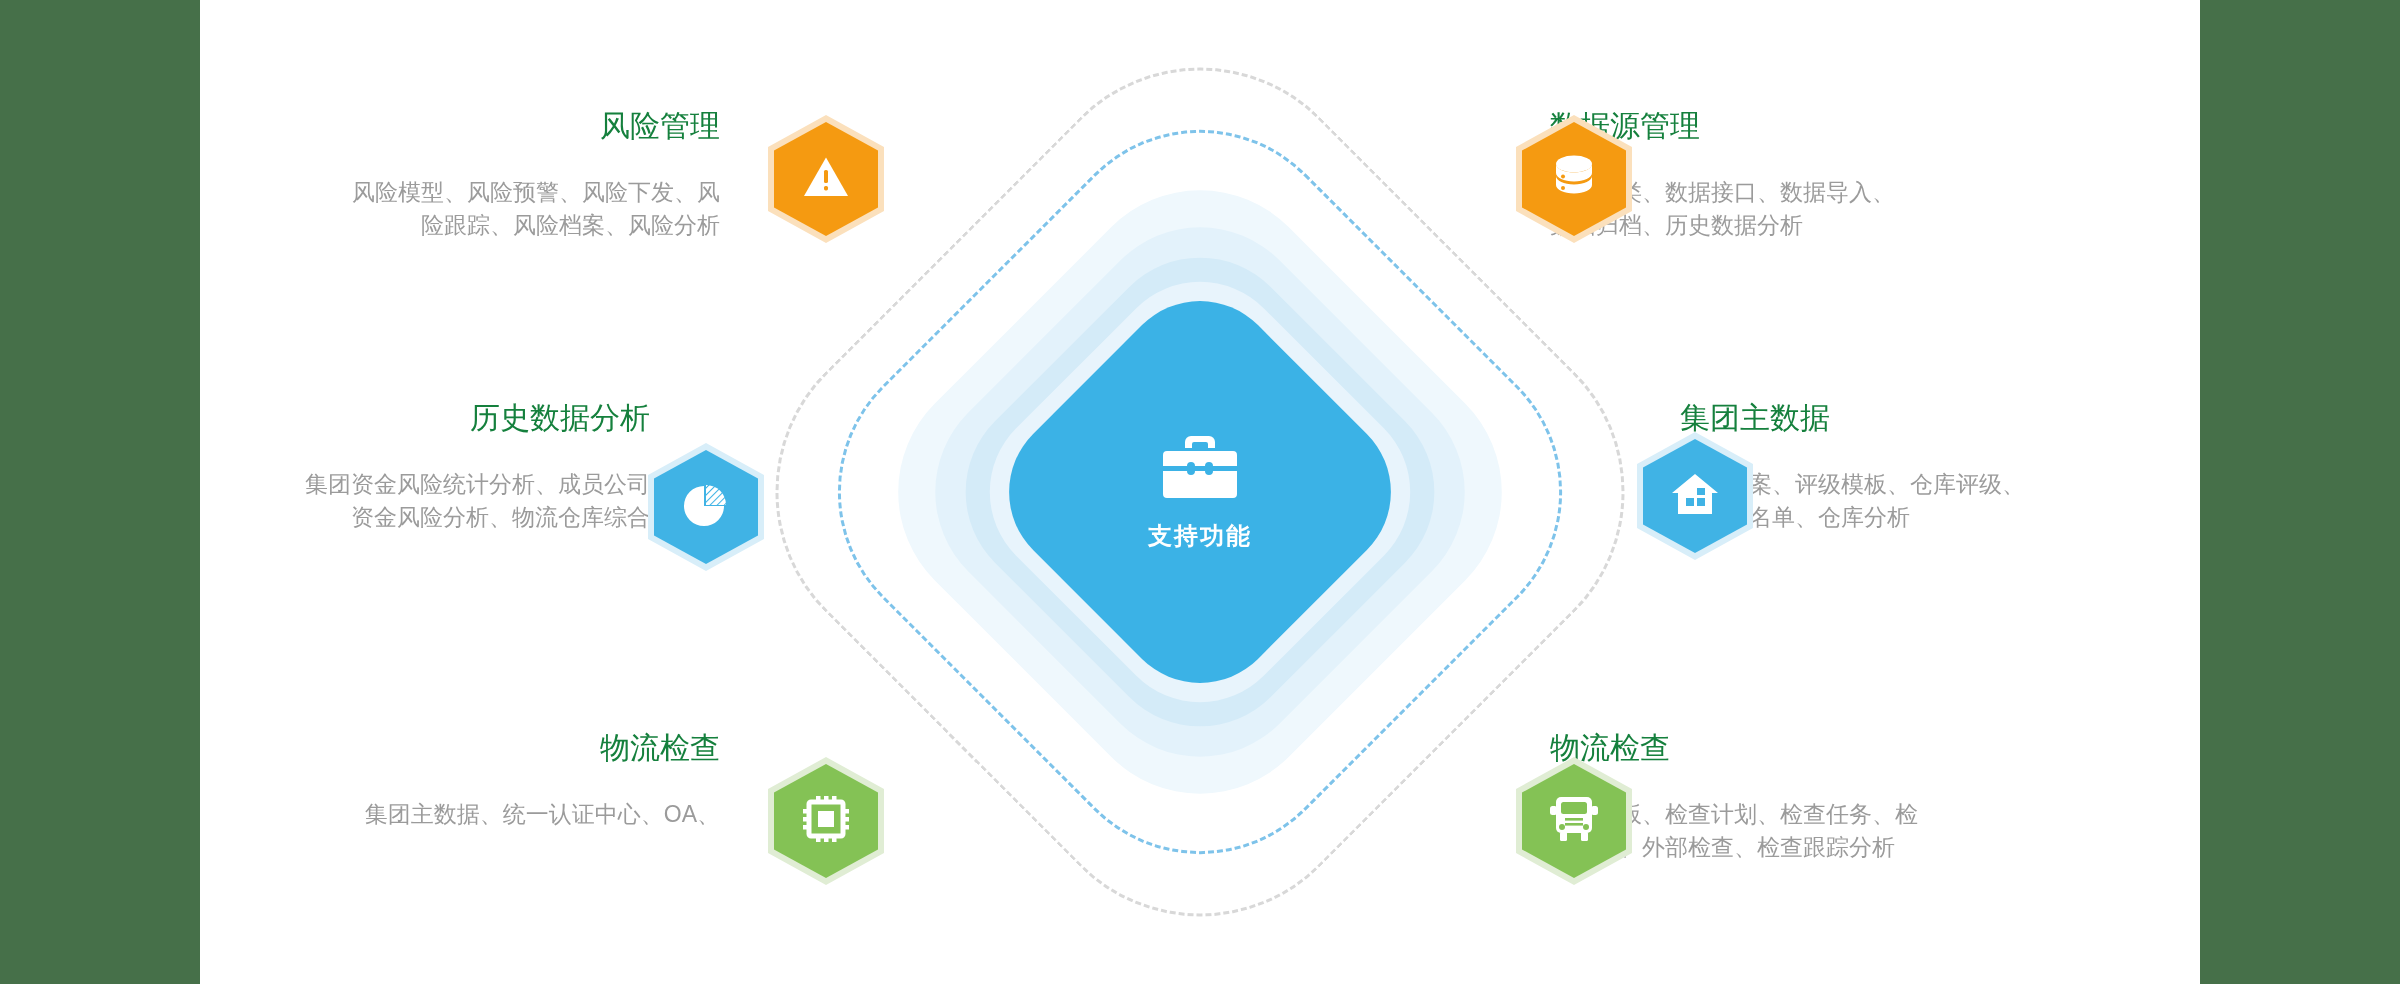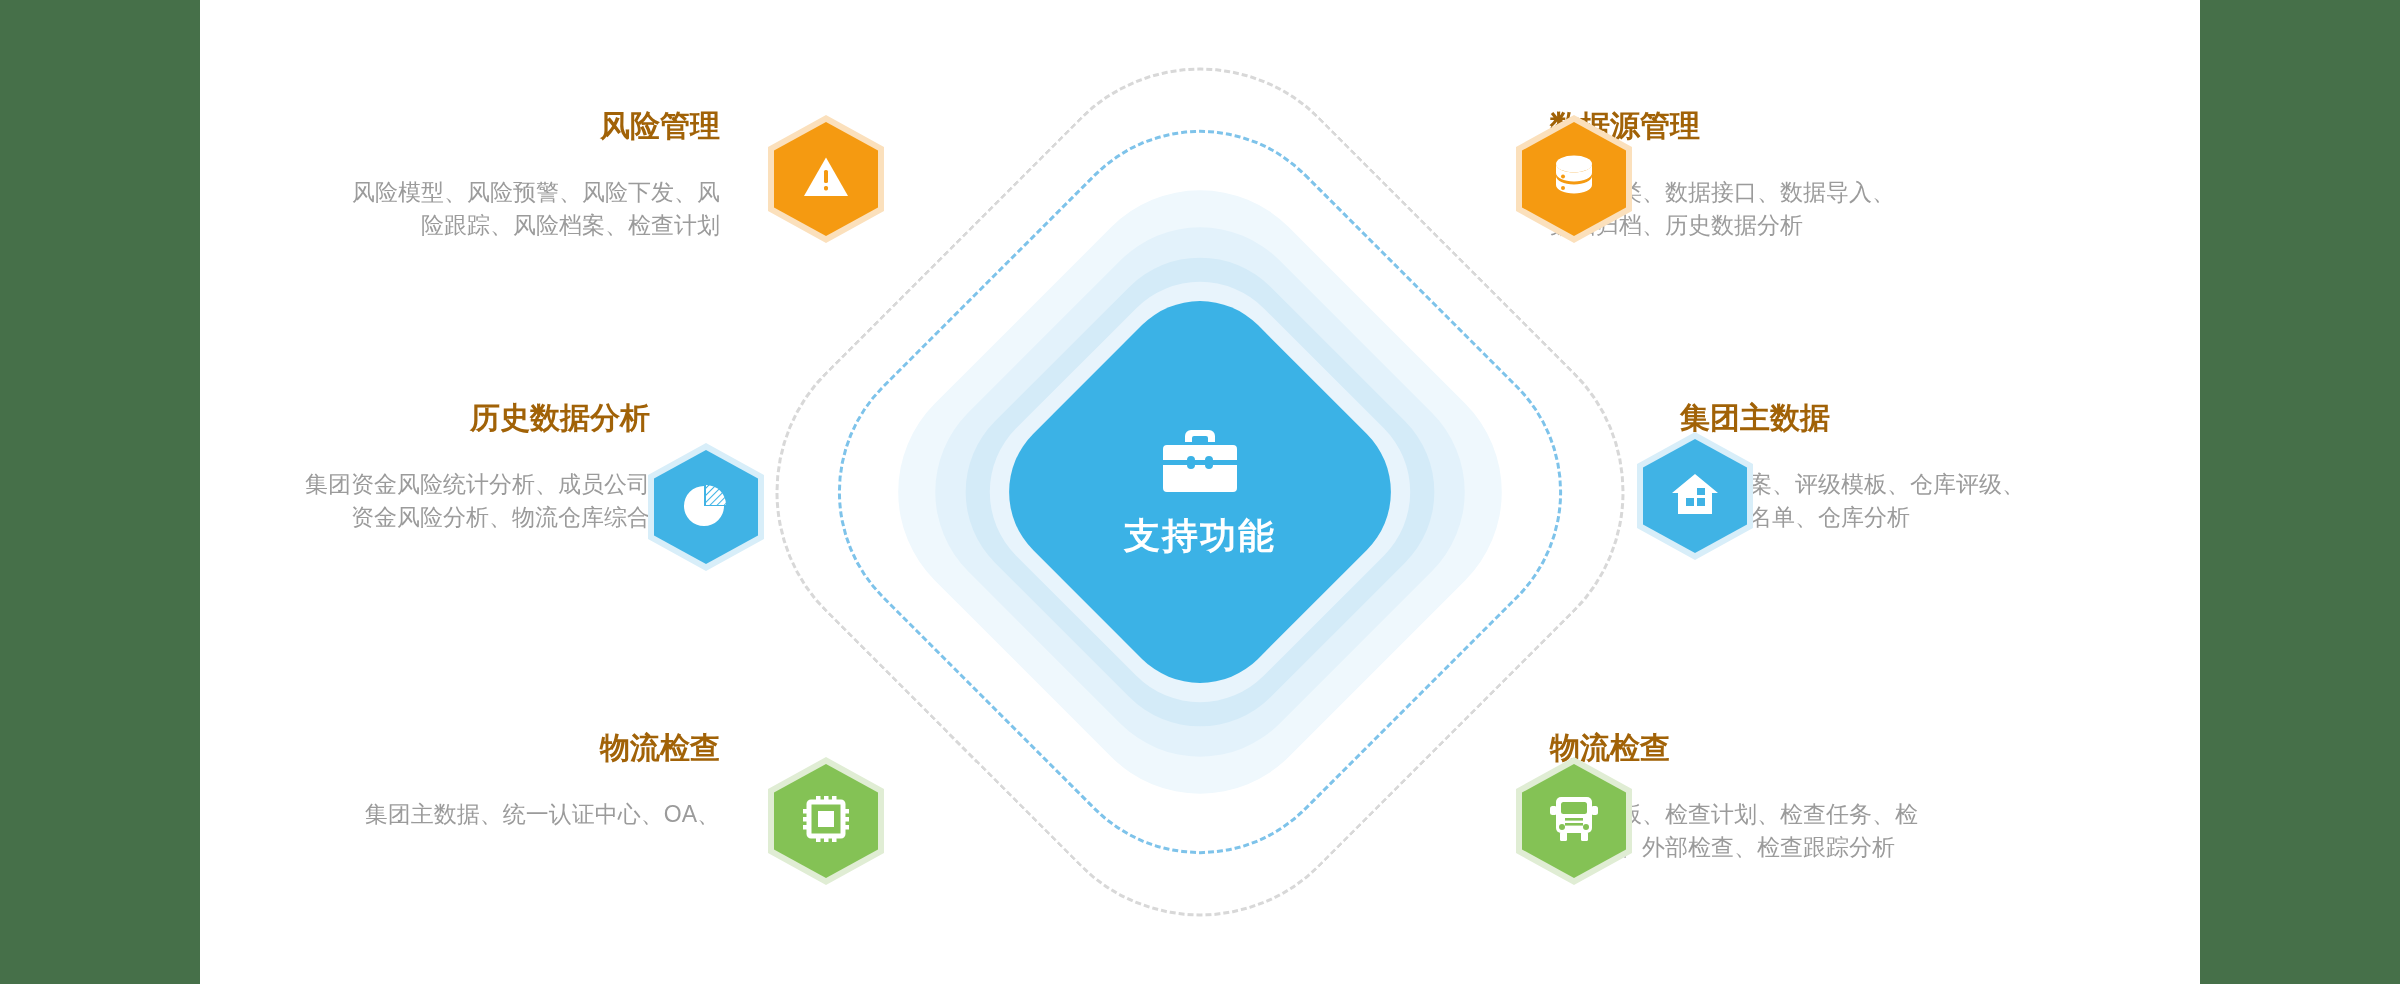--- a/index.html
+++ b/index.html
@@ -79,21 +79,21 @@
     left:50%; top:50%;
     transform:translate(-50%,-50%);
     width:360px;
     text-align:center;
     z-index:6;
     pointer-events:none;
   }
   .center-icon { display:block; margin:0 auto 22px auto; }
   .center-title {
     color:#FFFFFF;
-    font-size:36px;
+    font-size:24px;
     font-weight:bold;
     letter-spacing:2px;
     line-height:1;
   }
 
   
   .hex-wrap {
     position:absolute;
     width:116px; height:128px;
     z-index:8;
@@ -112,21 +112,21 @@
   .hex-orange .hex-outer { background:#FBE0BC; }
   .hex-orange .hex-inner { background:#F59A11; }
   .hex-blue   .hex-outer { background:#D8EEF9; }
   .hex-blue   .hex-inner { background:#40B3E5; }
   .hex-green  .hex-outer { background:#E0EDD4; }
   .hex-green  .hex-inner { background:#84C255; }
 
   
   .node-text { position:absolute; width:470px; z-index:7; }
   .node-text .title {
-    font-size:30px; font-weight:bold; color:#a16207;
+    font-size:30px; font-weight:normal; color:#15803d;
     line-height:1.2; margin-bottom:14px;
   }
   .node-text .desc {
     font-size:23px; color:#9B9B9B;
     line-height:1.45;
     margin-top:32px;
   }
   .node-text.align-right { text-align:right; }
   .node-text.align-left  { text-align:left; }
 
@@ -171,21 +171,21 @@
         <path fill="#FFFFFF" d="M0 35h24a4 4 0 0 0 8 0h10a4 4 0 0 0 8 0h24v23a4 4 0 0 1-4 4H4a4 4 0 0 1-4-4V35z"></path>
       </svg>
     </span>
     <div class="center-title">支持功能</div>
   </div>
 
   <div class="node-text align-right" id="t-risk">
     <div class="title">风险管理</div>
     <div class="desc">
       <div>风险模型、风险预警、风险下发、风</div>
-      <div>险跟踪、风险档案、检查计划</div>
+      <div>险跟踪、风险档案、风险分析</div>
     </div>
   </div>
   <div class="hex-wrap hex-orange" id="h-risk">
     <div class="hex-outer"></div>
     <div class="hex-inner">
       <span>
         <svg width="46" height="42" viewBox="0 0 46 42" xmlns="http://www.w3.org/2000/svg">
           <path fill="#FFFFFF" d="M23 1.5 45 40H1L23 1.5z"></path>
           <rect x="21" y="14" width="4" height="13" rx="1.6" fill="#F59A11"></rect>
           <rect x="21" y="30" width="4" height="4.4" rx="1.6" fill="#F59A11"></rect>

